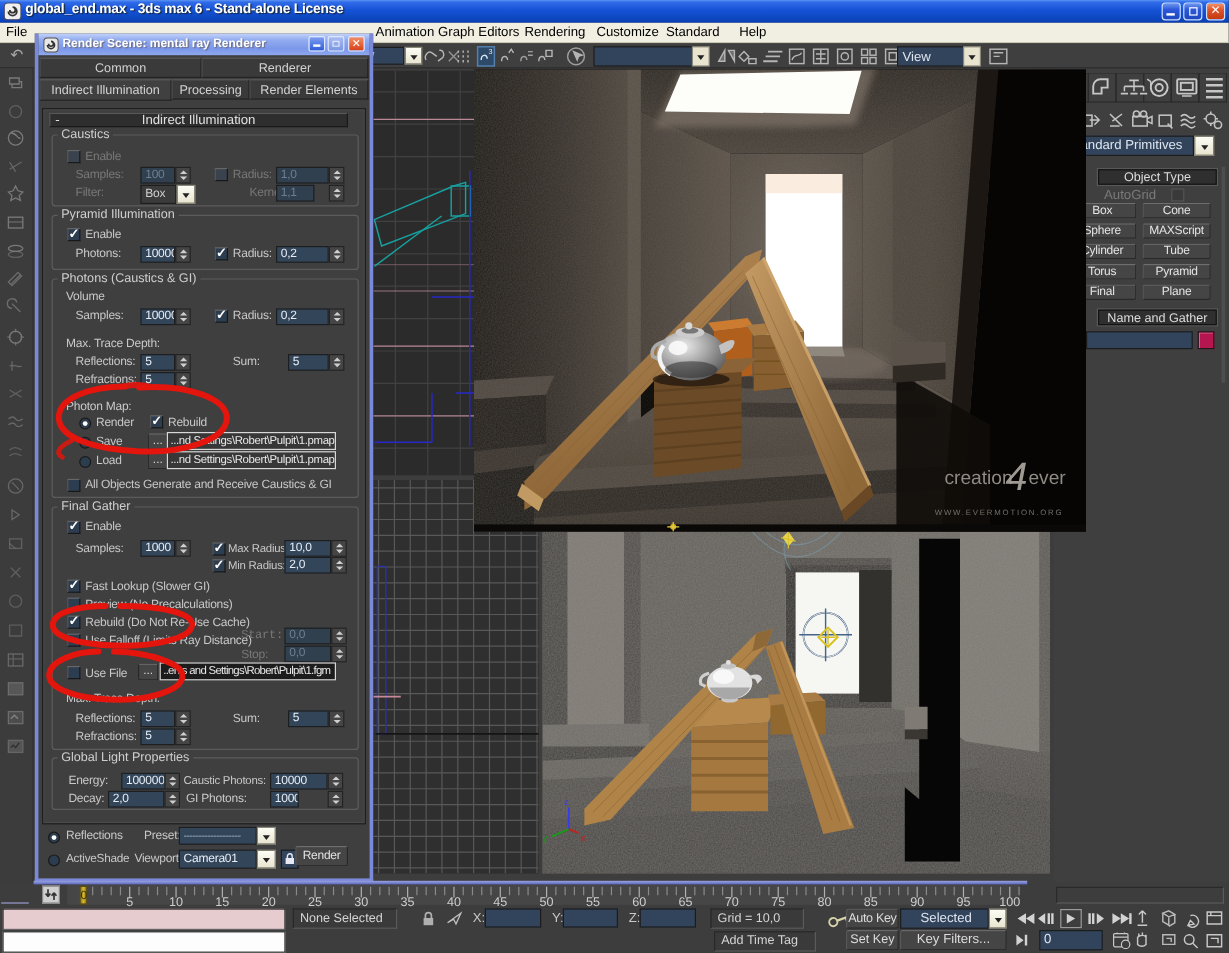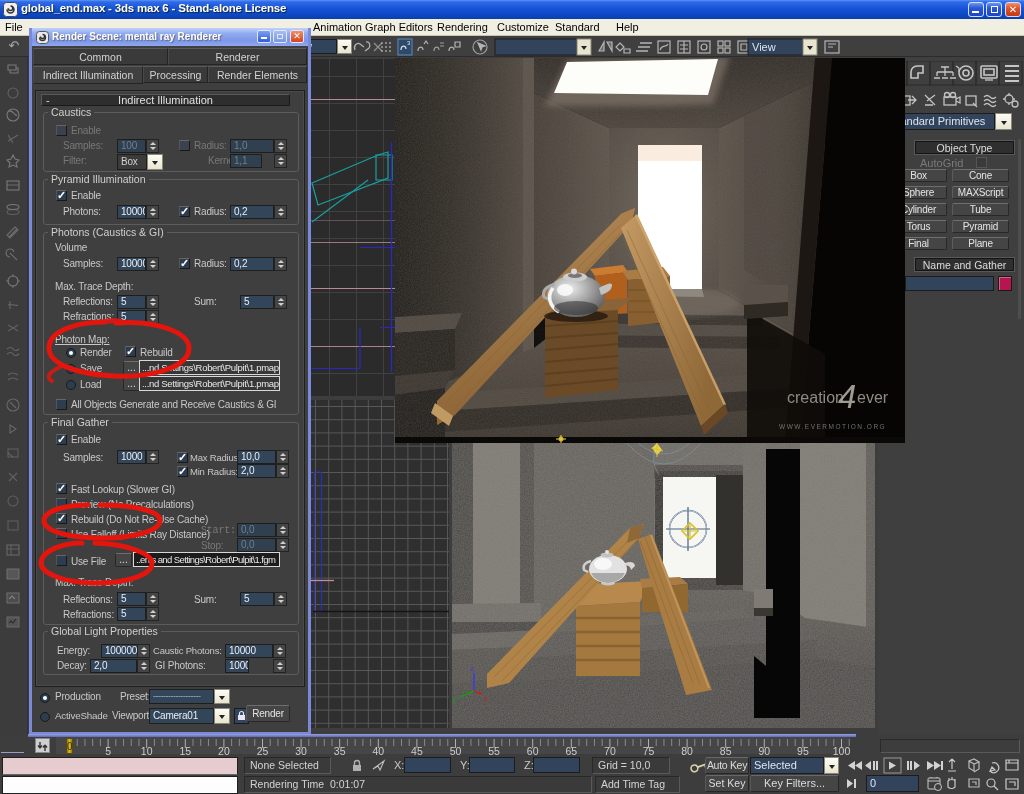--- a/index.html
+++ b/index.html
@@ -587,21 +587,21 @@
     <div class="dl" style="left:23px;top:253px;">Max. Trace Depth:</div>
     <div class="dl" style="left:31px;top:268px;">Reflections:</div>
     <div class="fld" style="left:85px;top:267px;width:29px;">5</div>
       <div class="spn" style="left:114px;top:267px;"></div>
     <div class="dl" style="left:162px;top:268px;">Sum:</div>
     <div class="fld" style="left:208px;top:267px;width:34px;">5</div>
       <div class="spn" style="left:242px;top:267px;"></div>
     <div class="dl" style="left:31px;top:283px;">Refractions:</div>
     <div class="fld" style="left:85px;top:282px;width:29px;">5</div>
       <div class="spn" style="left:114px;top:282px;"></div>
-    <div class="dl" style="left:23px;top:306px;text-decoration:underline;">Photon Map:</div>
+    <div class="dl" style="left:23px;top:306px;">Photon Map:</div>
     <div class="rad on" style="left:34px;top:320px;"></div>
       <div class="dl" style="left:48px;top:319px;">Render</div>
     <div class="cb" style="left:93px;top:318px;">✓</div>
       <div class="dl" style="left:108px;top:319px;">Rebuild</div>
     <div class="rad" style="left:34px;top:336px;"></div>
       <div class="dl" style="left:48px;top:335px;">Save</div>
     <div class="dotbtn" style="left:91px;top:333px;">...</div>
     <div class="pathfld" style="left:107px;top:332px;width:141px;">...nd Settings\Robert\Pulpit\1.pmap</div>
     <div class="rad" style="left:34px;top:352px;"></div>
       <div class="dl" style="left:48px;top:351px;">Load</div>
@@ -663,21 +663,21 @@
     <div class="fld" style="left:193px;top:616px;width:48px;">10000</div>
       <div class="spn" style="left:241px;top:616px;"></div>
     <div class="dl" style="left:25px;top:632px;">Decay:</div>
     <div class="fld" style="left:58px;top:631px;width:47px;">2,0</div>
       <div class="spn" style="left:105px;top:631px;"></div>
     <div class="dl" style="left:123px;top:632px;">GI Photons:</div>
     <div class="fld" style="left:193px;top:631px;width:24px;">1000000</div>
       <div class="spn" style="left:241px;top:631px;"></div>
 
     <div class="rad on" style="left:8px;top:665px;"></div>
-      <div class="dl" style="left:23px;top:663px;">Production</div>
+      <div class="dl" style="left:23px;top:663px;">Reflections</div>
     <div class="dl" style="left:88px;top:663px;">Preset:</div>
     <div class="fld" style="left:117px;top:661px;width:65px;height:15px;color:#9fb2c8;font-size:9px;letter-spacing:-0.5px;">-------------------</div>
     <div class="ddbtn" style="left:182px;top:661px;width:16px;height:15px;"></div>
     <div class="rad" style="left:8px;top:684px;"></div>
       <div class="dl" style="left:23px;top:682px;font-size:9.8px;">ActiveShade</div>
     <div class="dl" style="left:80px;top:682px;">Viewport:</div>
     <div class="fld" style="left:117px;top:680px;width:65px;height:16px;line-height:14px;">Camera01</div>
     <div class="ddbtn" style="left:182px;top:680px;width:16px;height:16px;"></div>
     <div class="abs" style="left:202px;top:680px;width:15px;height:16px;background:#33455c;border:1px solid #1a1a1a;"><svg width="13" height="14" viewBox="0 0 13 14">
           <rect x="3" y="6" width="7" height="5" fill="#e8e8f4"></rect>
@@ -850,24 +850,23 @@
     <div class="navyfld abs" style="left:469px;top:1px;width:46px;height:16px;"></div>
     <div class="abs" style="left:524px;top:3px;font-size:11px;color:#c8c8c8;">Z:</div>
     <div class="navyfld abs" style="left:533px;top:1px;width:47px;height:16px;"></div>
     <div class="sunk" style="left:592px;top:1px;width:78px;height:17px;">Grid = 10,0</div>
     <svg class="abs" style="left:688px;top:0px;" width="26" height="20" viewBox="0 0 26 20">
         <g transform="rotate(-20 13 10)">
           <circle cx="6" cy="10" r="3.4" stroke="#d8d2a8" stroke-width="1.6" fill="none"></circle>
           <path d="M9.5 10h12M17 10v3.5M20.5 10v3.5" stroke="#d8d2a8" stroke-width="1.8"></path>
         </g>
       </svg>
-    <div class="sunk" style="left:244px;top:20px;width:348px;height:17px;">Rendering Time&nbsp;&nbsp;0:01:07</div>
     <div class="sunk" style="left:595px;top:20px;width:85px;height:17px;">Add Time Tag</div>
     <div class="sbtn" style="left:705px;top:1px;width:44px;height:17px;line-height:15px;font-size:10.5px;letter-spacing:-0.3px;">Auto Key</div>
-    <div class="navyfld abs" style="left:750px;top:1px;width:74px;height:17px;line-height:15px;">Selected</div>
+    <div class="navyfld abs" style="left:750px;top:1px;width:74px;height:17px;line-height:15px;text-align:center;">Selected</div>
     <div class="ddbtn" style="left:824px;top:1px;width:15px;height:17px;"></div>
     <div class="sbtn" style="left:705px;top:19px;width:44px;height:17px;line-height:15px;font-size:10.5px;">Set Key</div>
     <div class="sbtn" style="left:750px;top:19px;width:89px;height:17px;line-height:15px;">Key Filters...</div>
 
     <svg class="abs" style="left:845px;top:1px;" width:100px="" height="17" width="100" viewBox="0 0 100 17">
       <g fill="#d2d2d2">
         <path d="M2 4v9M10 4L3 8.5 10 13zM17 4l-7 4.5 7 4.5z"></path>
         <path d="M26 4l-6 4.5 6 4.5zM28 4h2v9h-2zM31 4h2v9h-2z"></path>
         <rect x="39" y="1" width="17" height="15" fill="none" stroke="#9a9a9a"></rect>
         <path d="M44 4.5l7 4-7 4z"></path>

